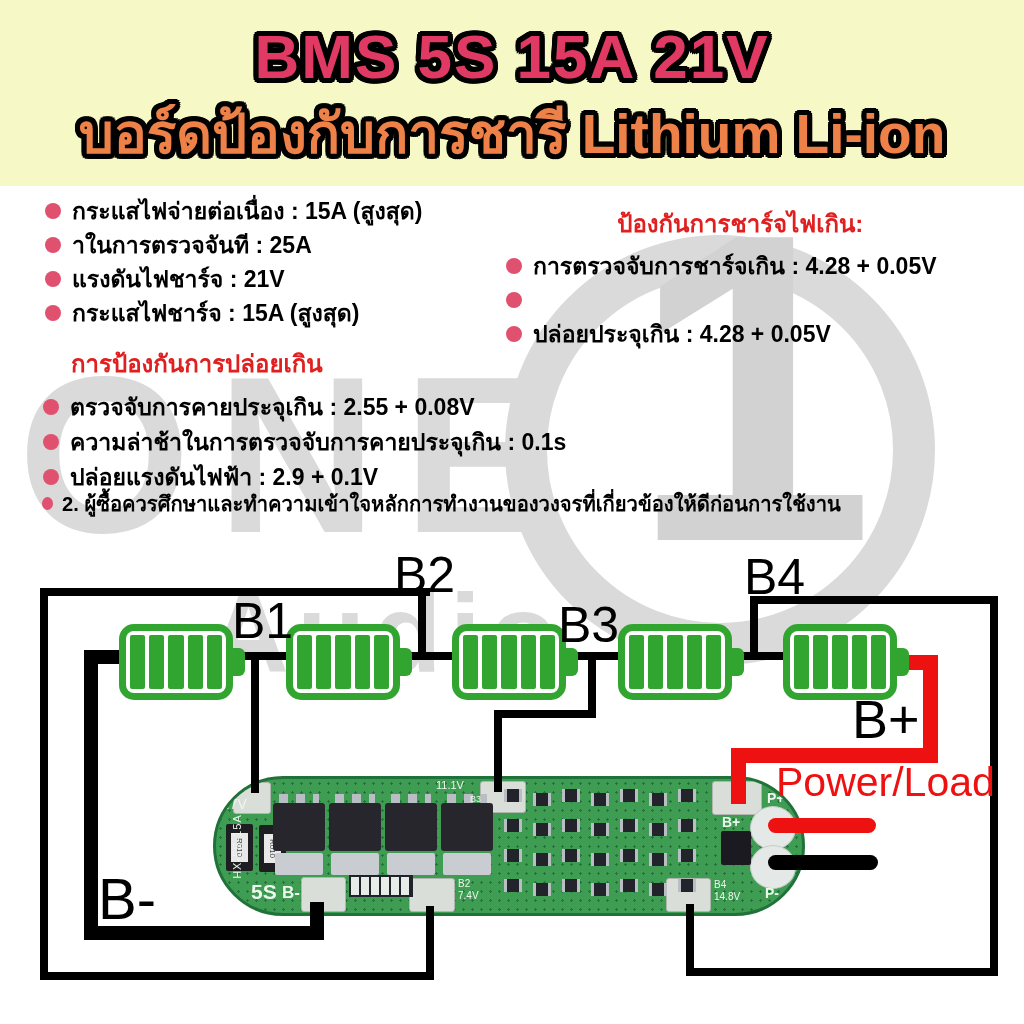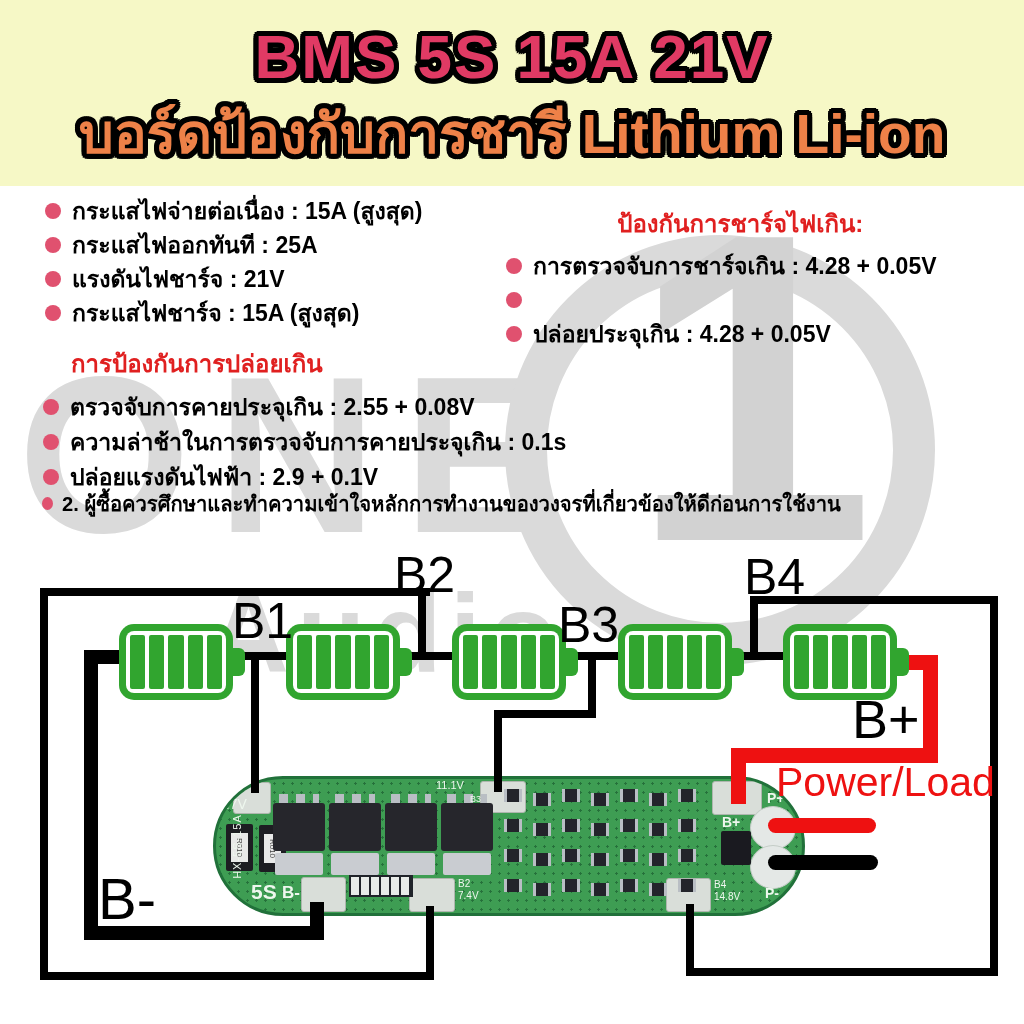--- a/index.html
+++ b/index.html
@@ -126,21 +126,21 @@
   </div>
 
   <div class="specs">
     <div class="spec-left">
       <div class="li">
           <span class="dot"></span>
           <span class="txt">กระแสไฟจ่ายต่อเนื่อง : 15A (สูงสุด)</span>
         </div>
       <div class="li">
           <span class="dot"></span>
-          <span class="txt">กระแสไฟออกทันที : 25A</span>
+          <span class="txt">าในการตรวจจันที : 25A</span>
         </div>
       <div class="li">
           <span class="dot"></span>
           <span class="txt">แรงดันไฟชาร์จ : 21V</span>
         </div>
       <div class="li">
           <span class="dot"></span>
           <span class="txt">กระแสไฟชาร์จ : 15A (สูงสุด)</span>
         </div>
     </div>

